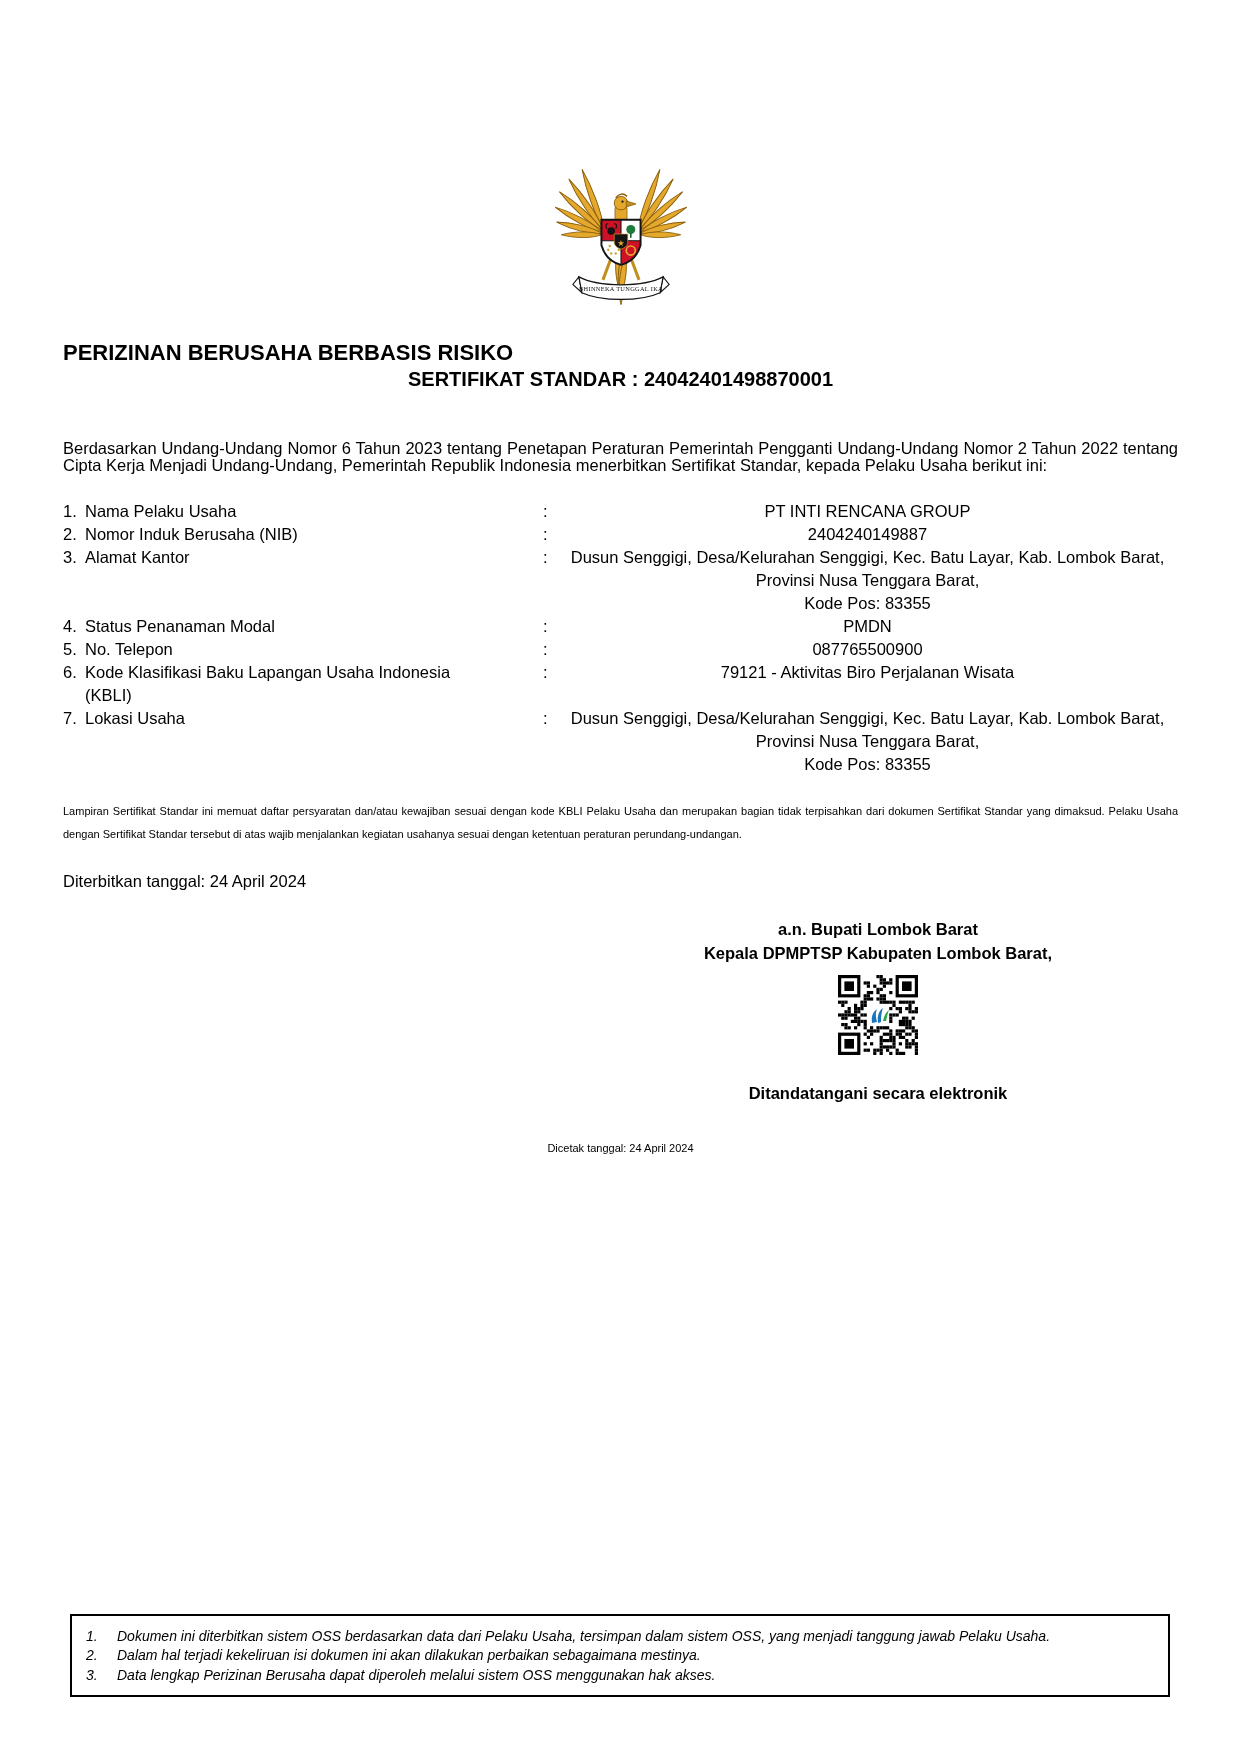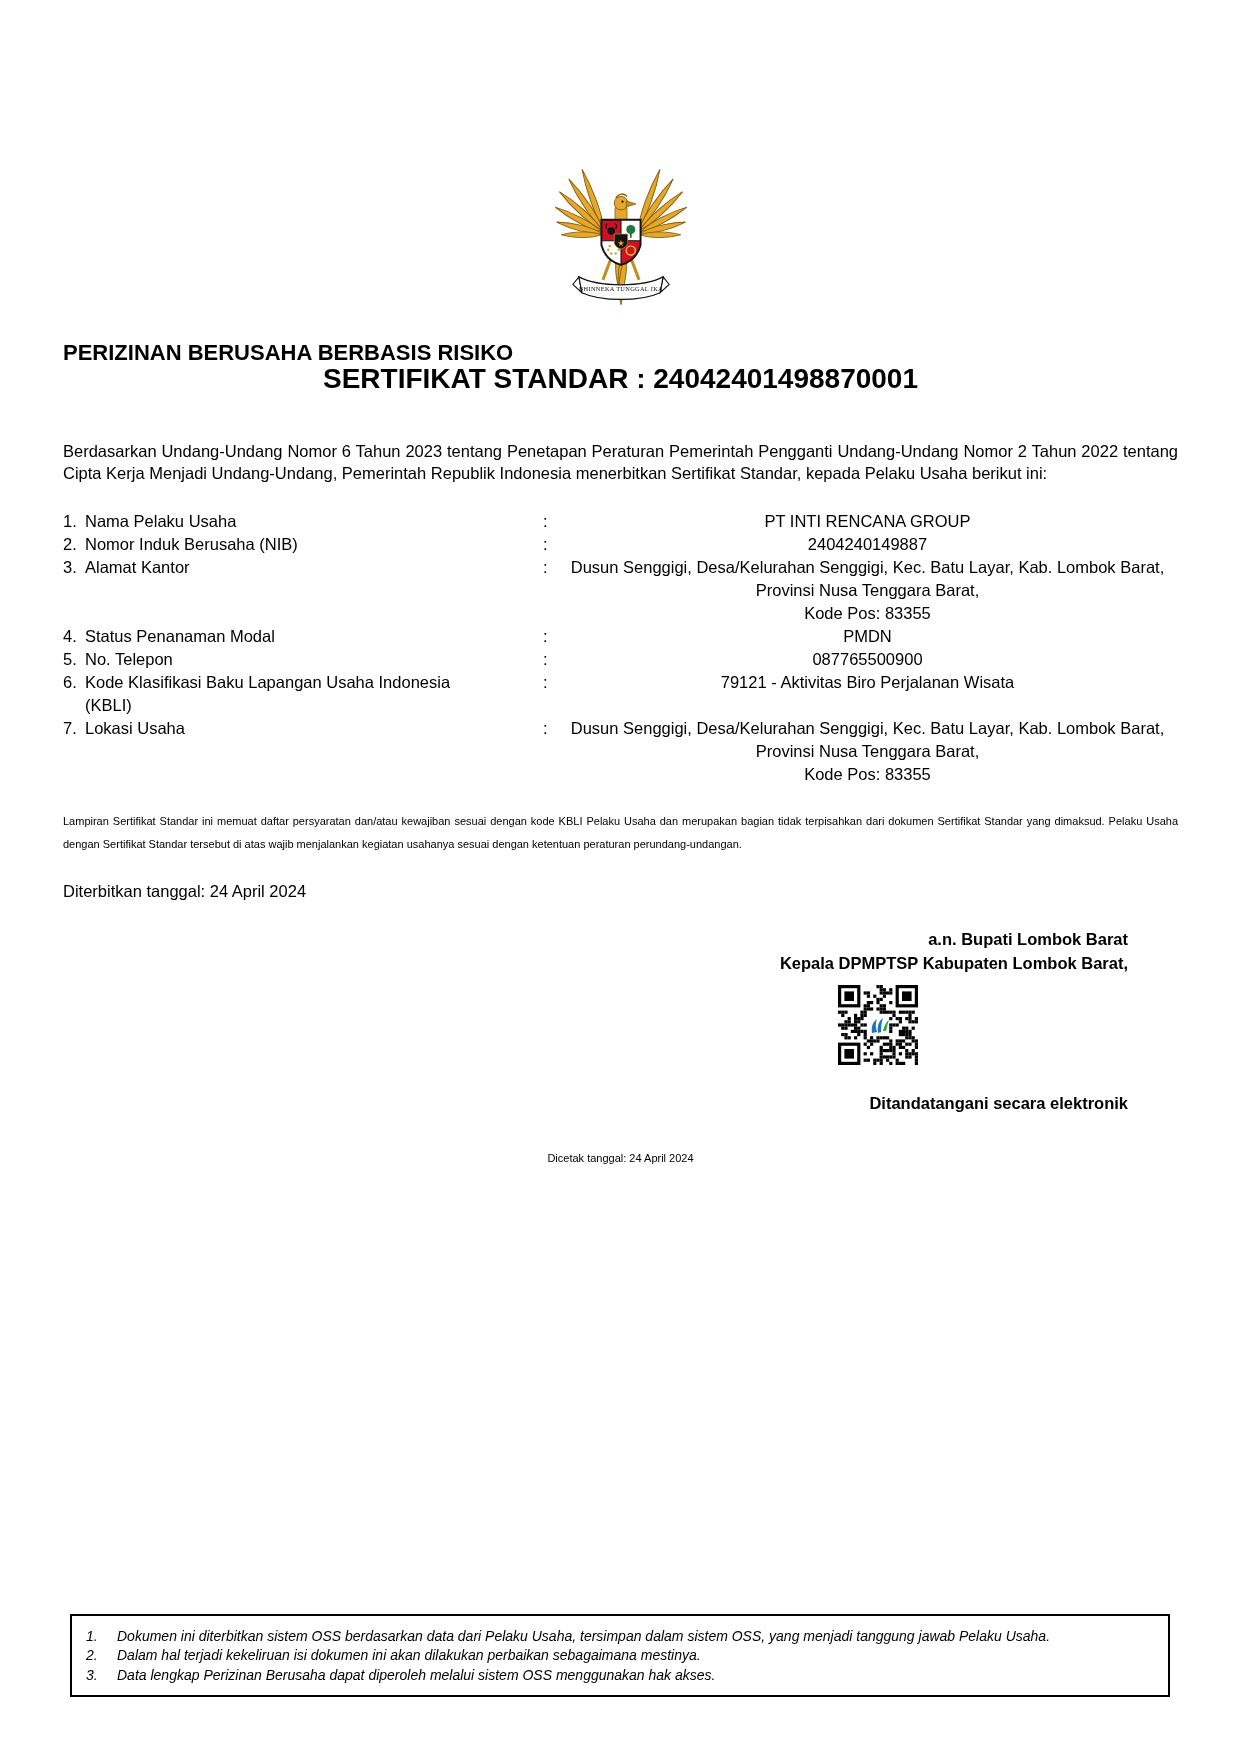--- a/index.html
+++ b/index.html
@@ -5,31 +5,31 @@
   html,body{margin:0;padding:0;background:#fff;}
   .page{
     position:relative;width:1240px;height:1755px;background:#fff;overflow:hidden;
     font-family:"Liberation Sans",sans-serif;color:#000;
     box-sizing:border-box;padding:0 62px 0 63px;
   }
   .emblem{width:166px;height:158px;margin:155px auto 0;display:block;}
   .emblem svg{display:block;width:166px;height:158px;}
   .gov-title{font-size:22px;font-weight:bold;text-align:center;margin:42px 0 0;line-height:26px;}
   .program-title{font-size:22px;font-weight:bold;text-align:left;margin:27px 0 0;line-height:26px;}
-  .cert-title{font-size:28px;font-weight:bold;text-align:center;margin:0;line-height:26px;}
-  .intro{margin:48px 0 0;font-size:16.5px;line-height:22px;text-align:justify;}
+  .cert-title{font-size:20px;font-weight:bold;text-align:center;margin:0;line-height:26px;}
+  .intro{margin:48px 0 0;font-size:16.5px;line-height:17px;text-align:justify;}
   .details{margin-top:26px;font-size:16.5px;line-height:23px;}
   .drow{display:flex;align-items:flex-start;}
   .dnum{flex:0 0 22px;}
   .dlbl{flex:0 0 458px;white-space:pre-line;}
   .dcol{flex:0 0 14px;}
   .dval{flex:1;white-space:pre-line;text-align:center;}
   .closing{margin:24px 0 0;font-size:11px;line-height:23px;text-align:justify;}
   .issued{margin:24px 0 0;font-size:16.5px;line-height:23px;}
-  .sig{width:500px;margin:24px 0 0 565px;text-align:right;font-weight:bold;font-size:16.5px;line-height:24px;}
+  .sig{width:500px;margin:24px 0 0 565px;text-align:center;font-weight:bold;font-size:16.5px;line-height:24px;}
   .qr{width:80px;height:80px;margin:10px auto 0;}
   .qr svg{display:block;width:80px;height:80px;}
   .esign{margin-top:26px;font-weight:bold;font-size:16.5px;line-height:24px;}
   .printed{margin:32px 0 0;font-size:11px;line-height:23px;text-align:center;}
   .fbox{position:absolute;left:70px;right:70px;bottom:58px;border:2px solid #000;
         padding:11px 12px 10px;box-sizing:border-box;background:#fff;}
   .fnrow{display:flex;font-style:italic;font-size:14px;line-height:19.5px;}
   .fn-no{flex:0 0 31px;padding-left:2px;}
   .fn-text{flex:1;}
 </style>

